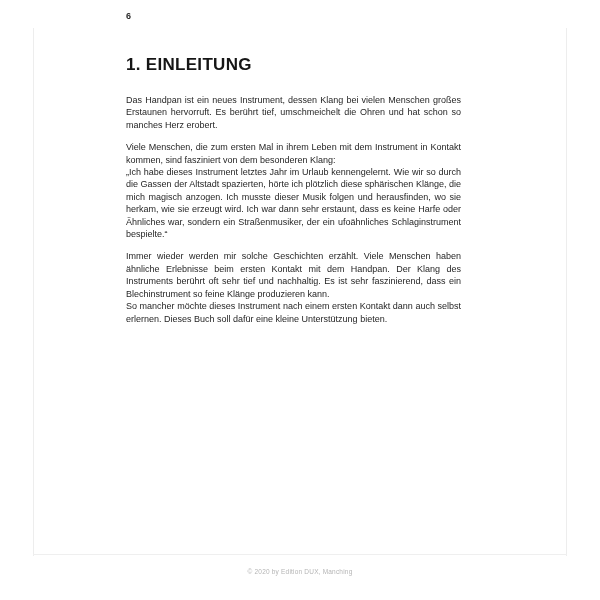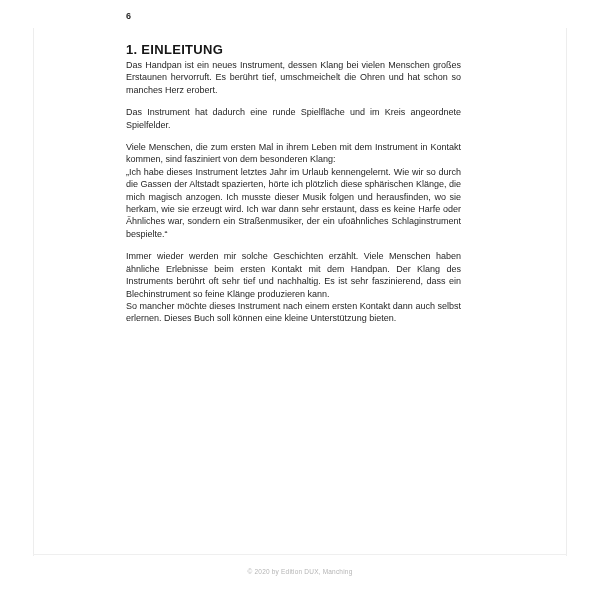--- a/index.html
+++ b/index.html
@@ -39,29 +39,29 @@
     top: 11px;
     width: 335px;
   }
   .page-number {
     font-size: 9px;
     line-height: 10px;
     font-weight: 700;
     color: #2b2b2b;
   }
   h1.heading {
-    margin-top: 21px;
-    font-size: 13px;
+    margin-top: 36px;
+    font-size: 17px;
     line-height: 15px;
     font-weight: 700;
     letter-spacing: 0.3px;
     color: #161616;
   }
   .bodytext {
-    margin-top: 2px;
+    margin-top: 22px;
     color: #262626;
   }
   .group { margin-bottom: 10px; }
   .group:last-child { margin-bottom: 0; }
   .bodytext p {
     font-size: 9px;
     line-height: 12.4px;
     text-align: justify;
     text-justify: inter-word;
     color: #262626;
@@ -90,28 +90,27 @@
   <div class="content">
     <div class="page-number">6</div>
 
     <h1 class="heading">1. EINLEITUNG</h1>
 
     <div class="bodytext">
       <div class="group">
         <p>Das Handpan ist ein neues Instrument, dessen Klang bei vielen Menschen großes Erstaunen hervorruft. Es berührt tief, umschmeichelt die Ohren und hat schon so manches Herz erobert.</p>
       </div>
       <div class="group">
-        <p>Das Instrument hat dadurch eine runde Spielfläche und im Kreis angeordnete Spielfelder.</p>
       </div>
       <div class="group">
         <p>Viele Menschen, die zum ersten Mal in ihrem Leben mit dem Instrument in Kontakt kommen, sind fasziniert von dem besonderen Klang:</p>
         <p>„Ich habe dieses Instrument letztes Jahr im Urlaub kennengelernt. Wie wir so durch die Gassen der Altstadt spazierten, hörte ich plötzlich diese sphärischen Klänge, die mich magisch anzogen. Ich musste dieser Musik folgen und herausfinden, wo sie herkam, wie sie erzeugt wird. Ich war dann sehr erstaunt, dass es keine Harfe oder Ähnliches war, sondern ein Straßenmusiker, der ein ufoähnliches Schlaginstrument bespielte.“</p>
       </div>
       <div class="group">
         <p>Immer wieder werden mir solche Geschichten erzählt. Viele Menschen haben ähnliche Erlebnisse beim ersten Kontakt mit dem Handpan. Der Klang des Instruments berührt oft sehr tief und nachhaltig. Es ist sehr faszinierend, dass ein Blechinstrument so feine Klänge produzieren kann.</p>
-        <p>So mancher möchte dieses Instrument nach einem ersten Kontakt dann auch selbst erlernen. Dieses Buch soll können eine kleine Unterstützung bieten.</p>
+        <p>So mancher möchte dieses Instrument nach einem ersten Kontakt dann auch selbst erlernen. Dieses Buch soll dafür eine kleine Unterstützung bieten.</p>
       </div>
     </div>
   </div>
 
   <div class="footer">© 2020 by Edition DUX, Manching</div>
 
 </div>
 
 </body></html>

